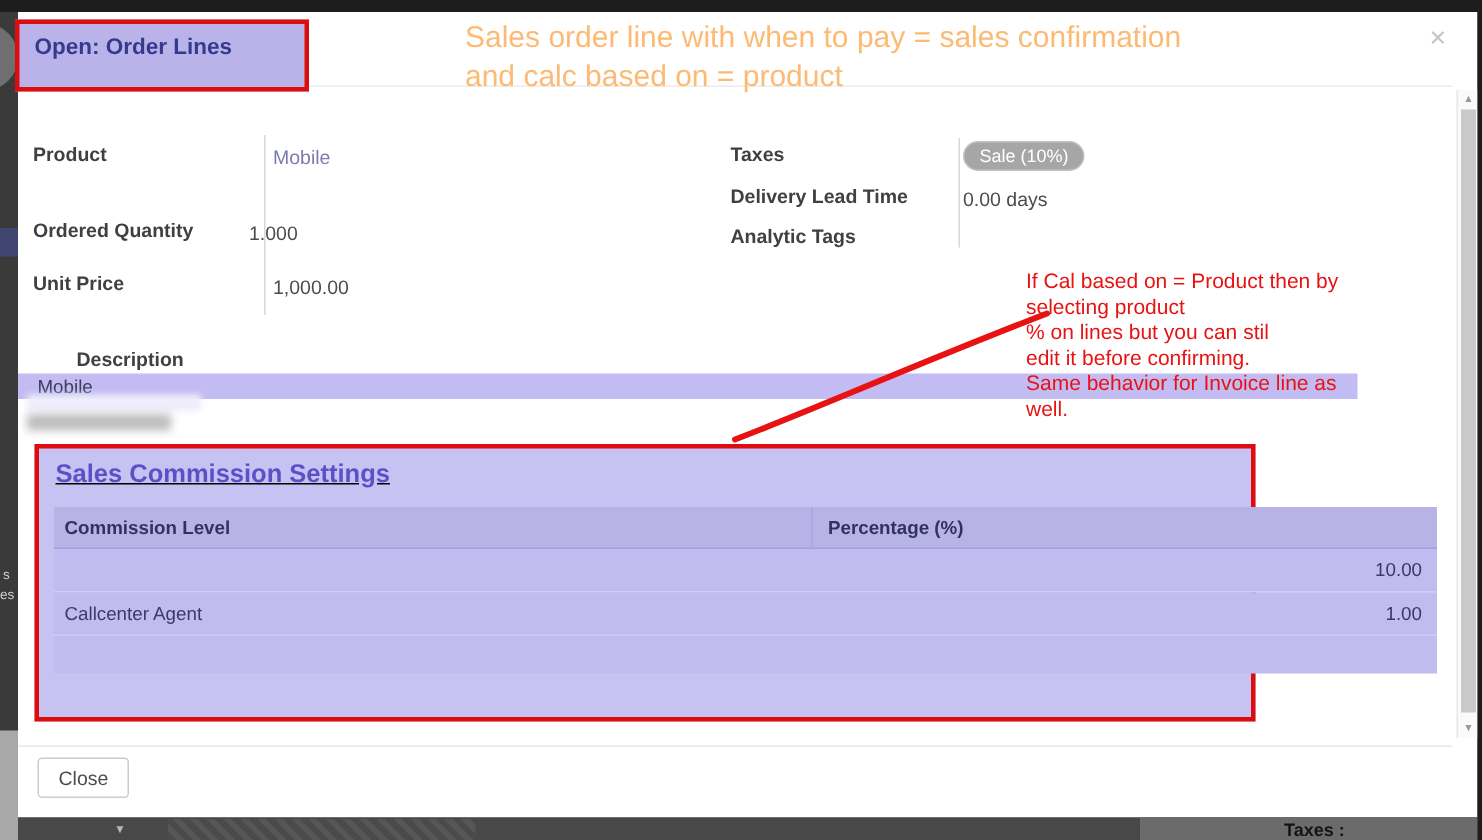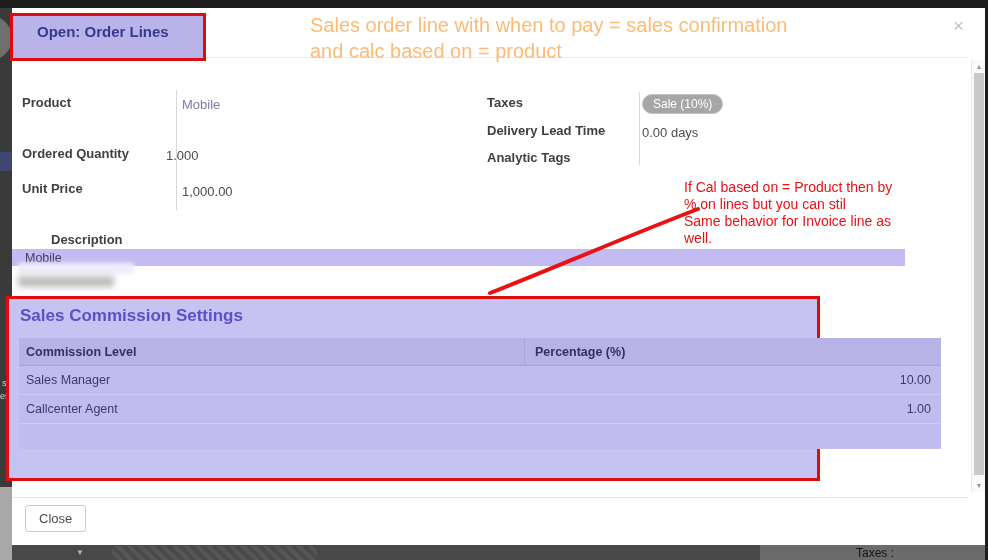--- a/index.html
+++ b/index.html
@@ -13,28 +13,28 @@
   .bg-blue-block { left:0; top:152px; width:12px; height:19px; background:#3f4770; z-index:2; }
   .bg-frag { color:#cfcfcf; font-size:9px; z-index:2; }
   .bg-left-scroll { left:0; top:487px; width:12px; height:73px; background:#a8a8a8; z-index:2; }
   .top-strip { left:0; top:0; width:988px; height:8px; background:#1d1d1d; z-index:5; }
   .right-strip { left:985px; top:0; width:3px; height:560px; background:#1d1d1d; z-index:6; }
   .bottom-band { left:12px; top:545px; width:976px; height:15px; background:#484848; z-index:4; }
   .bottom-band-light { left:760px; top:545px; width:228px; height:15px; background:#6b6b6b; z-index:4; }
   .bottom-hatch { left:112px; top:546px; width:205px; height:14px; z-index:5;
     background:repeating-linear-gradient(45deg,#4a4a4a 0 4px,#565656 4px 8px); }
   .bottom-dd { left:76px; top:548px; font-size:8px; color:#b5b5b5; z-index:5; }
-  .bottom-taxes-label { left:856px; top:546px; font-size:12px; font-weight:normal; color:#141414; z-index:5; }
+  .bottom-taxes-label { left:856px; top:546px; font-size:12px; font-weight:bold; color:#141414; z-index:5; }
   .bottom-taxes-value { left:952px; top:546px; font-size:12px; font-weight:bold; color:#141414; z-index:5;margin-left:43px; }
 
   
   .modal { left:12px; top:8px; width:973px; height:537px; background:#ffffff; z-index:3; }
   .header-divider { left:206px; top:57px; width:762px; height:1px; background:#ececec; z-index:4; }
   .title-box { left:10px; top:13px; width:196px; height:48px; border:3px solid #dd0d0d; background:#b9b3ea; z-index:6; }
-  .title-text { padding:7px 0 0 24px; font-size:15px; font-weight:bold; color:#353a8c; }
+  .title-text { padding:7px 0 0 10px; font-size:15px; font-weight:bold; color:#353a8c; }
   .close-x { left:953px; top:15px; font-size:19px; color:#c3c3c3; z-index:6; cursor:pointer; }
 
   .anno-top { left:310px; top:12px; z-index:6; color:#fdba74; font-size:20px; line-height:26px; }
 
   
   .lbl { font-size:13px; font-weight:bold; color:#404040; z-index:4; }
   .val { font-size:13px; color:#4c4c4c; z-index:4; }
   .val-link { color:#7c7bad; cursor:pointer; }
   .vsep { width:1px; background:#d8d8d8; z-index:4; }
   .badge { left:642px; top:94px; background:#a6a6a6; border:1px solid #c2c2c2; color:#ffffff;
@@ -44,21 +44,21 @@
   .desc-band { left:12px; top:249px; width:893px; height:17px; background:#c3bcf2; z-index:3; }
   .desc-band span { display:block; padding:2px 0 0 13px; font-size:12.5px; color:#3d3d5c; }
   .blur1 { left:18px; top:263px; width:116px; height:11px; background:#efedfb; filter:blur(2px); z-index:3; }
   .blur2 { left:18px; top:276px; width:96px; height:11px; background:#bdbdbd; filter:blur(3px); z-index:3; }
 
   
   .arrow-svg { left:0; top:0; width:988px; height:560px; z-index:4; pointer-events:none; }
   .anno-side { left:684px; top:179px; width:275px; z-index:4; color:#e81212; font-size:14px; line-height:17px; }
 
   
-  .comm-box { left:6px; top:296px; width:814px; height:185px; border:3px solid #dd0d0d; background:#c6c2f1; z-index:5; }
+  .comm-box { left:23px; top:296px; width:814px; height:185px; border:3px solid #dd0d0d; background:#c6c2f1; z-index:5;text-decoration:underline; }
   .comm-title { padding:7px 0 0 11px; font-size:17px; font-weight:bold; color:#5a51c8; }
   .comm-table { position:absolute; left:10px; top:39px; width:922px; }
   .t-row { display:flex; height:29px; align-items:center; background:#c0bcf0; border-bottom:1px solid #cfcbf6; }
   .t-head { height:28px; background:#b7b3e7; border-bottom:1px solid #a5a1d8; }
   .t-c1 { width:506px; padding-left:7px; font-size:12.5px; color:#3b3b66; }
   .t-c2 { flex:1; padding:0 10px; font-size:12.5px; color:#3b3b66; text-align:right; }
   .t-head .t-c1 { font-weight:bold; color:#32325e; border-right:1px solid #a9a5dc; height:100%; display:flex; align-items:center; }
   .t-head .t-c2 { font-weight:bold; color:#32325e; text-align:left; }
   .t-filler { height:25px; background:#c0bcf0; }
 
@@ -117,34 +117,35 @@
 </div>
 <div class="abs blur1"></div>
 <div class="abs blur2"></div>
 
 <svg class="abs arrow-svg" viewBox="0 0 988 560">
   <path d="M 490 293 C 545 272, 610 243, 698 209" stroke="#e81212" stroke-width="4" fill="none" stroke-linecap="round"></path>
 </svg>
 
 <div class="abs anno-side">
   <div>If Cal based on = Product then by</div>
+  <div>selecting product</div>
   <div>% on lines but you can stil</div>
+  <div>edit it before confirming.</div>
   <div>Same behavior for Invoice line as</div>
   <div>well.</div>
 </div>
 
 <div class="abs comm-box">
   <div class="comm-title">Sales Commission Settings</div>
   <div class="comm-table">
     <div class="t-row t-head">
       <div class="t-c1">Commission Level</div>
       <div class="t-c2">Percentage (%)</div>
     </div>
     <div class="t-row">
-      <div class="t-c1">Sales Manager</div>
       <div class="t-c2">10.00</div>
     </div>
     <div class="t-row">
       <div class="t-c1">Callcenter Agent</div>
       <div class="t-c2">1.00</div>
     </div>
     <div class="t-filler"></div>
   </div>
 </div>
 

